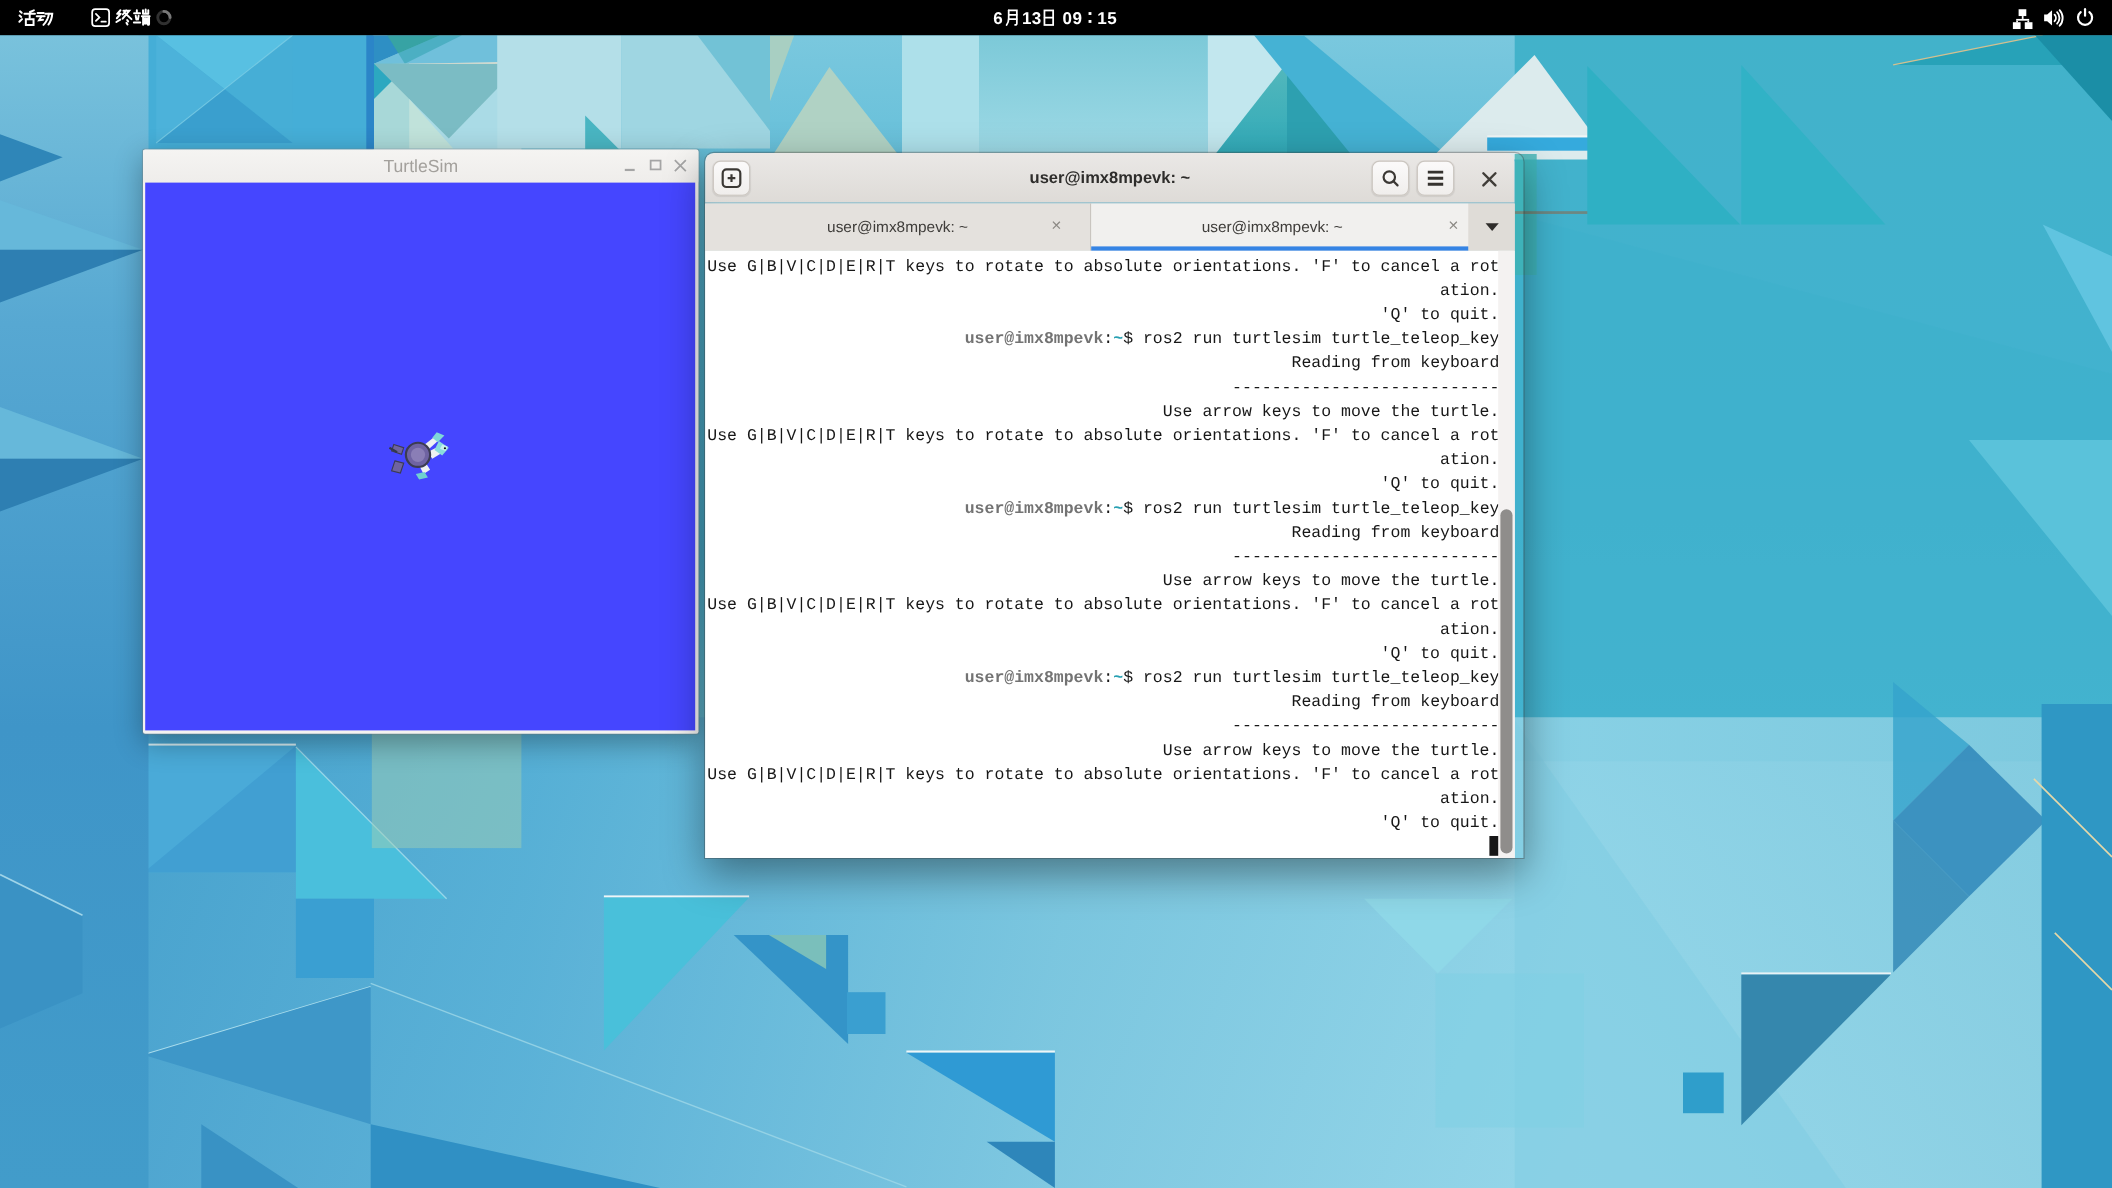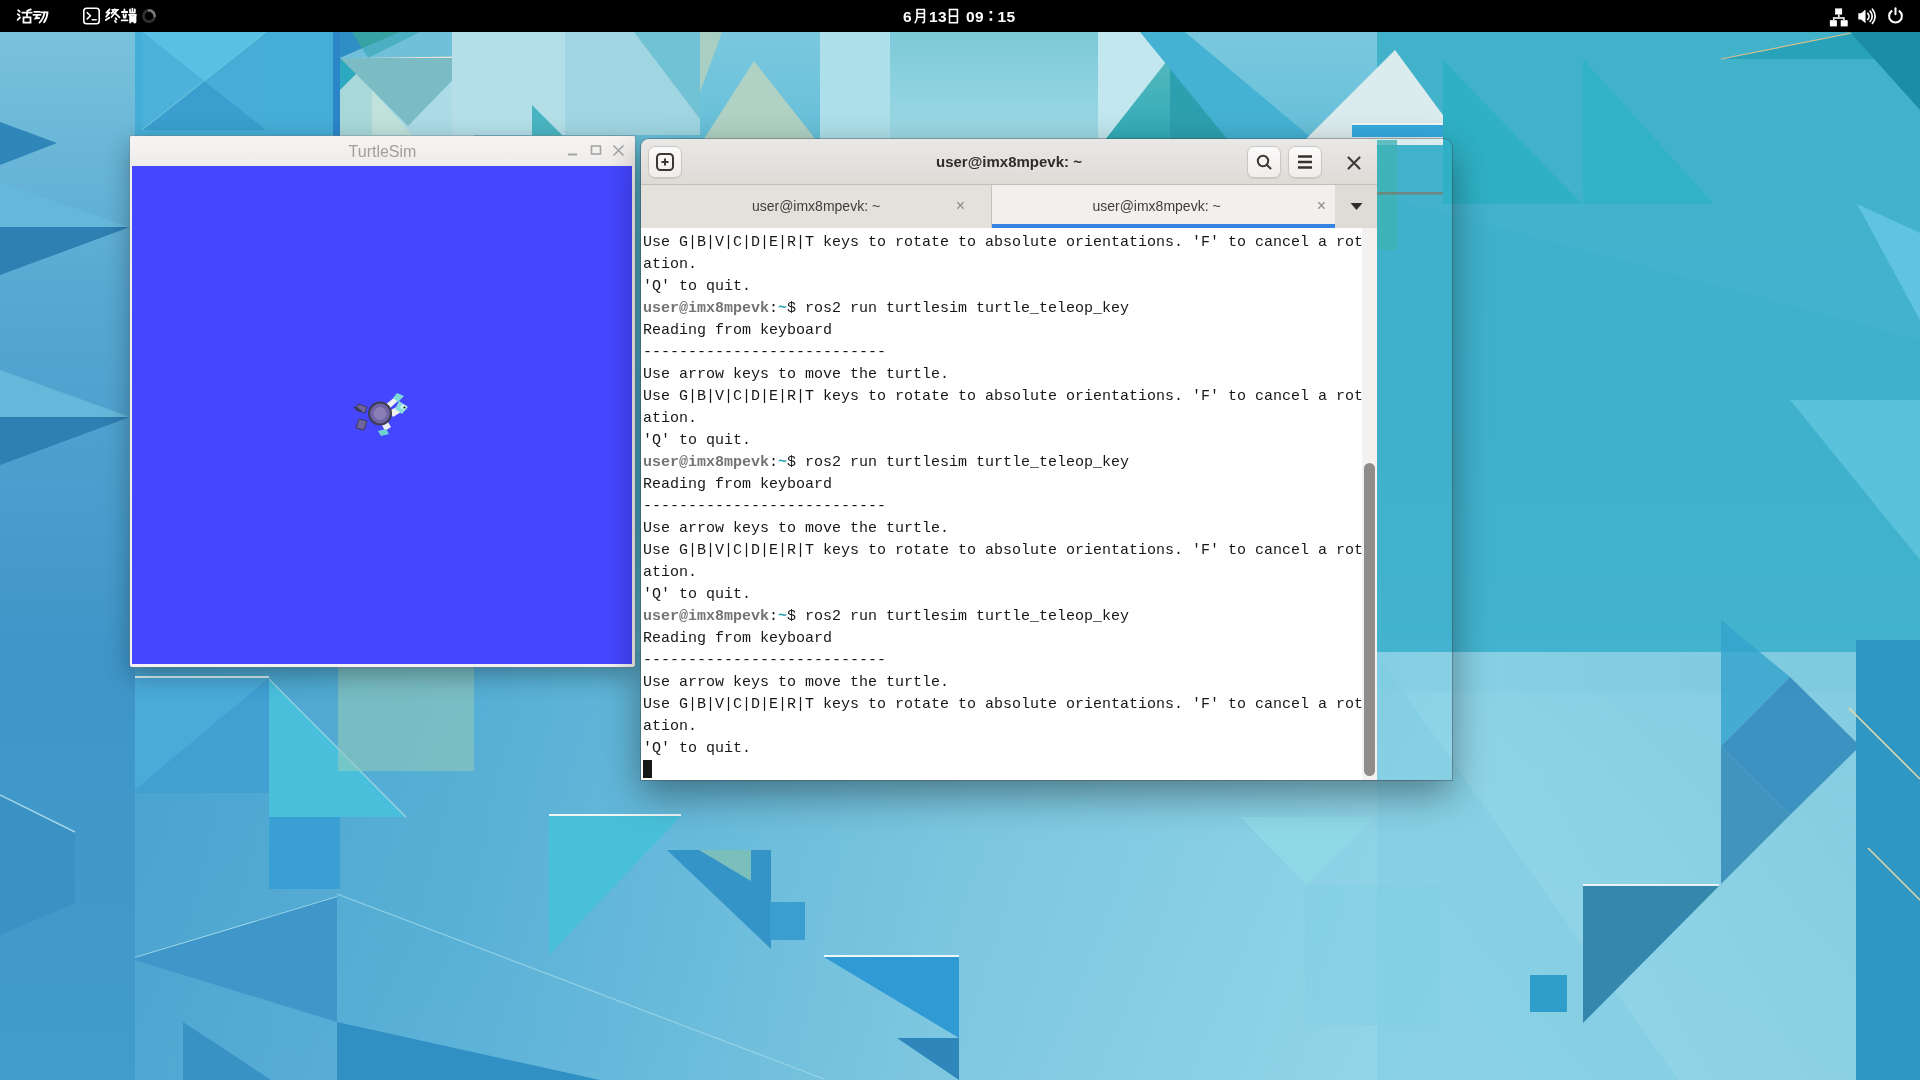--- a/index.html
+++ b/index.html
@@ -8,41 +8,41 @@
   #topbar{position:absolute;left:0;top:0;width:1920px;height:32px;background:#000;z-index:50;}
   
   #tsim{position:absolute;left:130px;top:136px;width:505px;height:531px;background:#f4f2f0;
     border-radius:2px;box-shadow:0 0 0 1px rgba(120,120,120,.35), 0 8px 26px rgba(0,0,0,.32);z-index:10;}
   #tsim .tbar{position:absolute;left:0;top:0;width:100%;height:30px;
     background:linear-gradient(#f5f4f2,#efedeb);border-radius:2px 2px 0 0;border-bottom:1px solid #efeadf;box-sizing:border-box;}
   #tsim .ttitle{position:absolute;left:0;top:0;width:100%;height:30px;line-height:31px;
     text-align:center;font-size:16px;color:#a3a09c;}
   #tsim .canvas{position:absolute;left:2px;top:30px;width:500px;height:498px;background:#4546ff;}
   
-  #term{position:absolute;left:641px;top:139px;width:811px;height:641px;z-index:20;
+  #term{position:absolute;left:641px;top:139px;width:744px;height:641px;z-index:20;
     border-radius:8px 8px 0 0;box-shadow:0 0 0 1px rgba(60,60,60,.35), 0 14px 38px rgba(0,0,0,.40);}
   #thead{position:absolute;left:0;top:0;width:736px;height:46px;border-radius:8px 8px 0 0;
     background:linear-gradient(#eae8e6,#dedbd7);border-bottom:1px solid #c3beb8;box-sizing:border-box;}
   #thead .wtitle{position:absolute;left:0;top:0;width:100%;height:46px;line-height:46px;
     text-align:center;font-weight:bold;font-size:15px;color:#2e2d2b;}
   .hbtn{position:absolute;top:7px;width:34px;height:32px;border-radius:7px;
     background:linear-gradient(#fbfafa,#f0eeec);border:1px solid #cbc6c0;box-sizing:border-box;
     box-shadow:0 1px 1px rgba(0,0,0,.08);}
   #tabbar{position:absolute;left:0;top:46px;width:736px;height:43px;background:#dfdcd7;}
   .tab1{position:absolute;left:0;top:0;width:351px;height:43px;background:#e4e1dd;
     border-right:1px solid #c6c2bc;box-sizing:border-box;}
   .tab2{position:absolute;left:351px;top:0;width:343px;height:43px;background:#f1f0ee;}
   .tablabel{position:absolute;width:100%;text-align:center;top:0;height:43px;line-height:43px;
     font-size:14px;color:#3f3d3a;}
   .tabx{position:absolute;right:22px;top:0;height:43px;line-height:42px;font-size:16px;color:#8d8a85;}
   .blueline{position:absolute;left:351px;top:39px;width:343px;height:4px;background:#3584e4;}
   .tabmenu{position:absolute;left:694px;top:0;width:42px;height:43px;background:#dfdcd7;}
   #tbody{position:absolute;left:0;top:89px;width:736px;height:552px;background:#fff;}
   #ttext{position:absolute;left:2px;top:4px;font-family:"Liberation Mono",monospace;
-    font-size:15px;line-height:22px;white-space:pre;color:#171717;}
+    font-size:15px;line-height:22px;white-space:pre;color:#171717;text-align:right;}
   .g{color:#737373;font-weight:bold;}
   .c{color:#2aa1b3;font-weight:bold;}
   #scroll{position:absolute;left:721px;top:0;width:15px;height:552px;background:#f4f2f1;}
   #thumb{position:absolute;left:2px;top:235px;width:11px;height:313px;background:#8f8d8b;border-radius:6px;}
   .cursor{display:inline-block;width:9px;height:18px;background:#171717;vertical-align:-4px;}
 </style></head>
 <body>
 <svg id="wall" viewBox="0 0 1920 1048" preserveAspectRatio="none">
  <defs>
   <linearGradient id="gBase" x1="0" y1="0" x2="0" y2="1">

